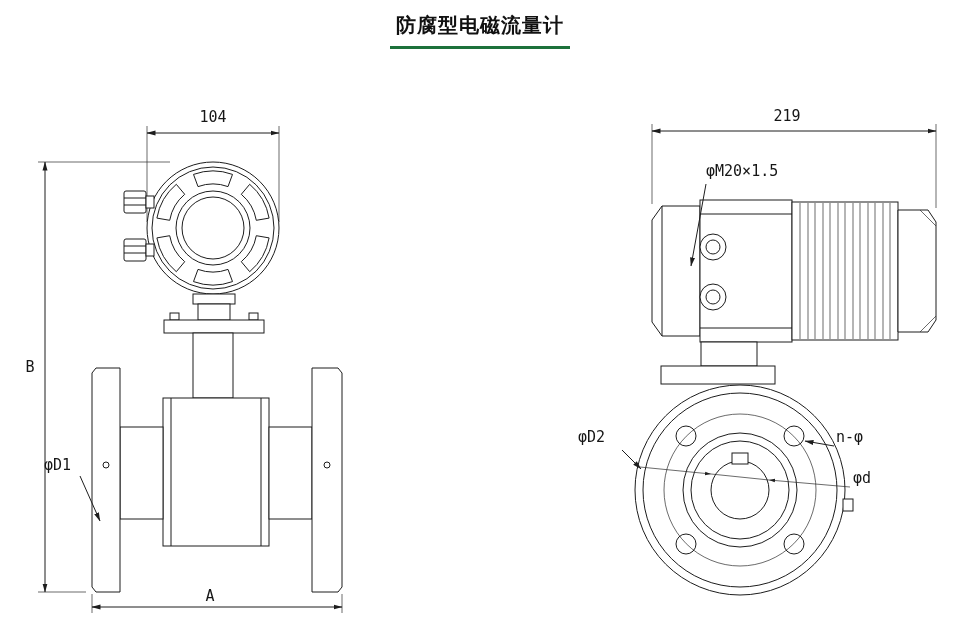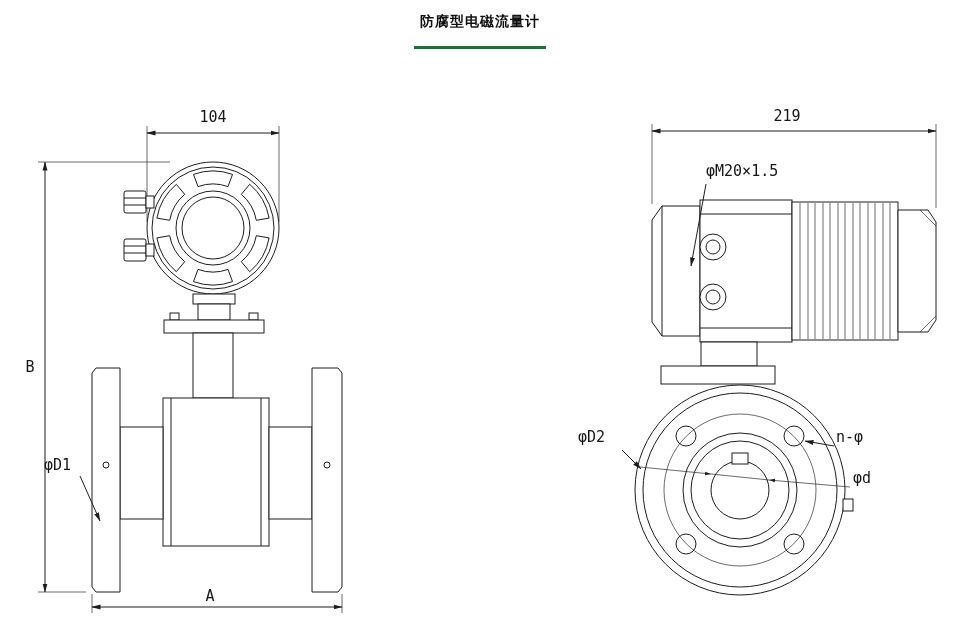--- a/index.html
+++ b/index.html
@@ -2,22 +2,22 @@
 <html><head>
 <meta charset="utf-8">
 <style>
   html,body{margin:0;padding:0}
   body{
     width:960px;height:639px;background:#ffffff;position:relative;overflow:hidden;
     font-family:"Liberation Sans",sans-serif;
   }
   .title-wrap{position:absolute;top:12px;left:0;width:100%;text-align:center;z-index:2}
   .title-wrap .title-text{
-    display:inline-block;font-size:14px;font-weight:bold;color:#111;
-    letter-spacing:1px;padding:0 6px 15px 6px;border-bottom:3px solid #000000;
+    display:inline-block;font-size:20px;font-weight:bold;color:#111;
+    letter-spacing:1px;padding:0 6px 7px 6px;border-bottom:3px solid #000000;
   }
   svg{position:absolute;top:0;left:0}
   svg text{font-family:"DejaVu Sans Mono","Liberation Sans",monospace;font-size:15px;fill:#161616}
   .ln{stroke:#1d1d1d;stroke-width:1;fill:none}
   .fw{stroke:#1d1d1d;stroke-width:1;fill:#ffffff}
   .thin{stroke:#2b2b2b;stroke-width:0.7;fill:none}
   .dim{stroke:#1d1d1d;stroke-width:1;fill:none}
 </style>
 </head>
 <body>

